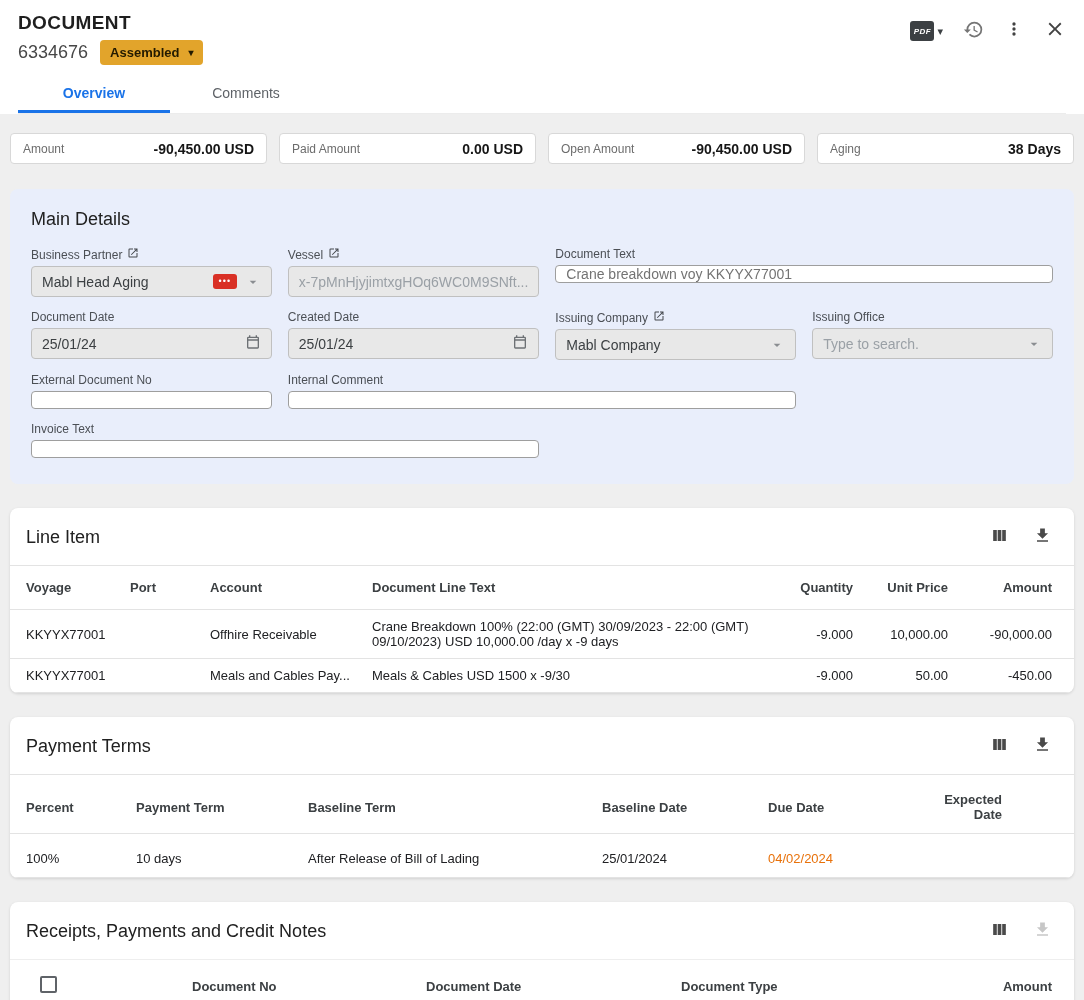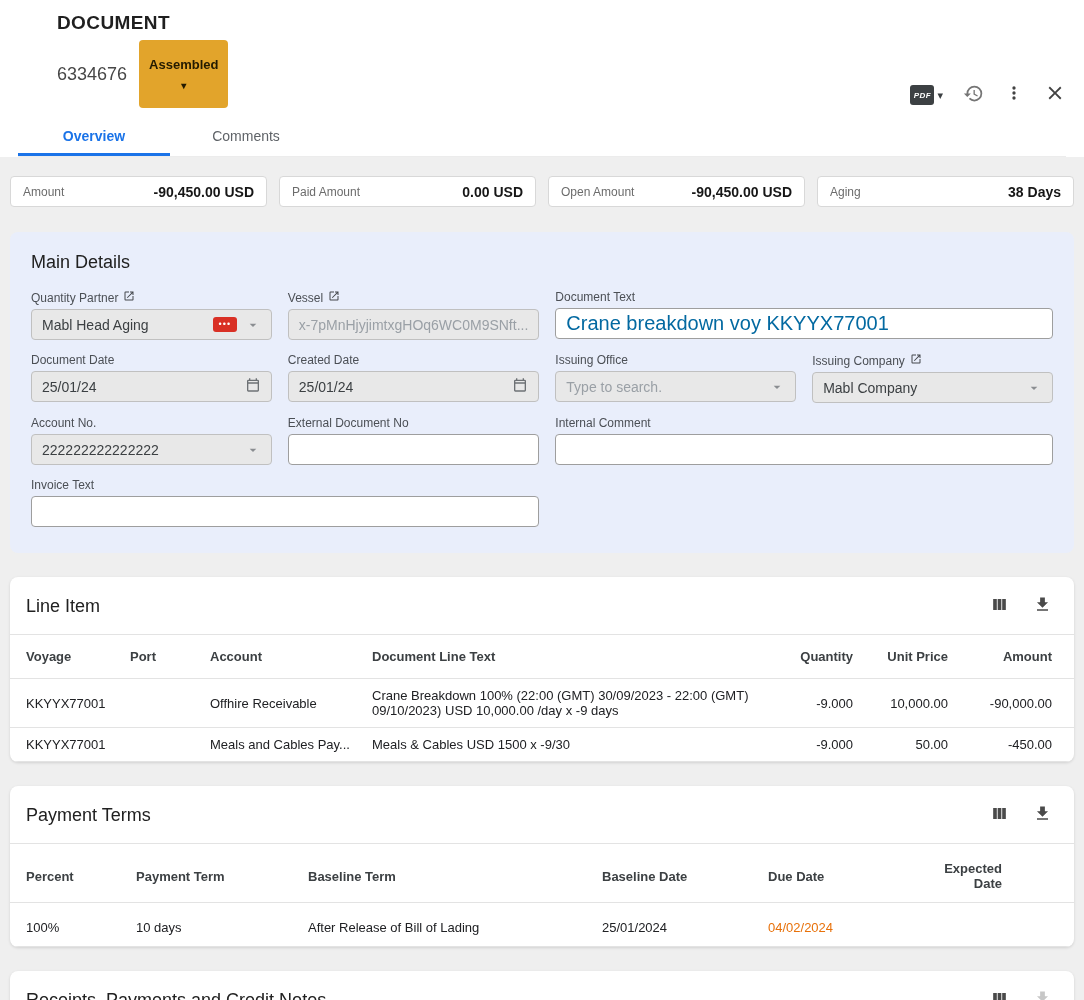--- a/index.html
+++ b/index.html
@@ -5,28 +5,28 @@
   * { margin:0; padding:0; box-sizing:border-box; }
   html,body { width:1084px; height:1000px; }
   body {
     background:#efefef;
     font-family:"Liberation Sans", sans-serif;
     color:#202124;
     overflow:hidden;
   }
   
   .topbar { background:#fff; padding:12px 18px 0 18px; }
-  .topbar-row1 { display:flex; justify-content:space-between; align-items:flex-end;margin-left:39px; }
+  .topbar-row1 { display:flex; justify-content:space-between; align-items:flex-start; }
   .page-title { font-size:19px; font-weight:700; letter-spacing:.4px; color:#1f1f1f; }
   .subrow { display:flex; align-items:center; gap:12px; margin-top:6px; }
   .doc-number { font-size:18px; color:#474747; }
   .status-badge {
     display:inline-flex; align-items:center; gap:9px;
     background:var(--badge-amber,#e2a42b); color:#231a00;
-    font-size:13px; font-weight:700; padding:17px 10px; border-radius:4px; cursor:pointer;flex-direction:column;
+    font-size:13px; font-weight:700; padding:5px 10px; border-radius:4px; cursor:pointer;
   }
   .status-badge .caret { font-size:10px; line-height:1; }
   .topbar-actions { display:flex; align-items:center; gap:20px; margin-top:6px; }
   .icon-btn { display:inline-flex; align-items:center; gap:3px; cursor:pointer; background:none; border:none; }
   .pdf-chip {
     width:24px; height:20px; background:#3c4043; border-radius:3px;
     color:#fff; font-size:8px; font-weight:700; display:flex; align-items:center; justify-content:center;
     letter-spacing:.5px;
     font-style:italic;
   }
@@ -51,22 +51,22 @@
   .span2 { grid-column: span 2; }
   .field-label { display:flex; align-items:center; gap:5px; font-size:12px; color:#4b4f55; margin-bottom:4px; }
   .inputbox {
     height:31px; border:1px solid #9e9e9e; border-radius:4px; background:#fff;
     display:flex; align-items:center; padding:0 10px; font-size:14px; color:#3c4043; gap:8px;
   }
   .inputbox.disabled { background:#e8e8e8; border-color:#c0c0c0; }
   .inputbox .grow { flex:1; white-space:nowrap; overflow:hidden; text-overflow:ellipsis; }
   .inputbox .muted { color:#9aa0a6; }
   .text-input {
-    width:100%; height:31px; border:1px solid #9e9e9e; border-radius:4px;
-    padding:0 10px; font-size:20px; font-family:inherit; color:#0369a1; background:#fff;
+    width:100%; height:18px; border:1px solid #9e9e9e; border-radius:4px;
+    padding:0 10px; font-size:14px; font-family:inherit; color:#737373; background:#fff;
   }
   .red-chip {
     background:var(--chip-red,#d93025); color:#fff; border-radius:3px;
     min-width:24px; height:15px; display:flex; align-items:center; justify-content:center;
     font-size:9px; letter-spacing:1px; line-height:1; cursor:pointer;
   }
   .chev { display:inline-flex; }
   
   .card { background:#fff; border-radius:8px; margin-top:24px; box-shadow:0 1px 3px rgba(0,0,0,.13); overflow:hidden; }
   .card-head { display:flex; justify-content:space-between; align-items:center; padding:18px 22px 16px 16px; }
@@ -159,21 +159,21 @@
       <span class="summary-value">38 Days</span>
     </div>
   </div>
 
   <section class="main-details">
     <h2 class="section-title">Main Details</h2>
     <div class="fields">
 
       <div class="field">
         <div class="field-label">
-          <span>Quantity Partner</span>
+          <span>Business Partner</span>
           <span>
             <svg width="12" height="12" viewBox="0 0 24 24">
                 <path fill="#44474c" d="M19 19H5V5h7V3H5a2 2 0 0 0-2 2v14a2 2 0 0 0 2 2h14c1.1 0 2-.9 2-2v-7h-2v7zM14 3v2h3.59l-9.83 9.83 1.41 1.41L19 6.41V10h2V3h-7z"></path>
               </svg>
           </span>
         </div>
         <div class="inputbox disabled">
           <span class="grow">Mabl Head Aging</span>
           <span class="red-chip">•••</span>
           <span class="chev">
@@ -228,64 +228,51 @@
           <span>
             <svg width="16" height="16" viewBox="0 0 24 24">
                 <path fill="#6d7175" d="M19 4h-1V2h-2v2H8V2H6v2H5a2 2 0 0 0-2 2v14a2 2 0 0 0 2 2h14a2 2 0 0 0 2-2V6a2 2 0 0 0-2-2zm0 16H5V10h14v10zM5 8V6h14v2H5z"></path>
               </svg>
           </span>
         </div>
       </div>
 
       <div class="field">
         <div class="field-label">
+          <span>Issuing Company</span>
+          <span>
+            <svg width="12" height="12" viewBox="0 0 24 24">
+                <path fill="#44474c" d="M19 19H5V5h7V3H5a2 2 0 0 0-2 2v14a2 2 0 0 0 2 2h14c1.1 0 2-.9 2-2v-7h-2v7zM14 3v2h3.59l-9.83 9.83 1.41 1.41L19 6.41V10h2V3h-7z"></path>
+              </svg>
+          </span>
+        </div>
+        <div class="inputbox disabled">
+          <span class="grow">Mabl Company</span>
+          <span class="chev">
+            <svg width="16" height="16" viewBox="0 0 24 24">
+                <path fill="#8a8d91" d="M7 10l5 5 5-5z"></path>
+              </svg>
+          </span>
+        </div>
+      </div>
+
+      <div class="field">
+        <div class="field-label">
           <span>Issuing Office</span>
         </div>
         <div class="inputbox disabled">
           <span class="grow muted">Type to search.</span>
           <span class="chev">
             <svg width="16" height="16" viewBox="0 0 24 24">
                 <path fill="#8a8d91" d="M7 10l5 5 5-5z"></path>
               </svg>
           </span>
         </div>
       </div>
 
-      <div class="field">
-        <div class="field-label">
-          <span>Issuing Company</span>
-          <span>
-            <svg width="12" height="12" viewBox="0 0 24 24">
-                <path fill="#44474c" d="M19 19H5V5h7V3H5a2 2 0 0 0-2 2v14a2 2 0 0 0 2 2h14c1.1 0 2-.9 2-2v-7h-2v7zM14 3v2h3.59l-9.83 9.83 1.41 1.41L19 6.41V10h2V3h-7z"></path>
-              </svg>
-          </span>
-        </div>
-        <div class="inputbox disabled">
-          <span class="grow">Mabl Company</span>
-          <span class="chev">
-            <svg width="16" height="16" viewBox="0 0 24 24">
-                <path fill="#8a8d91" d="M7 10l5 5 5-5z"></path>
-              </svg>
-          </span>
-        </div>
-      </div>
-
-      <div class="field">
-        <div class="field-label">
-          <span>Account No.</span>
-        </div>
-        <div class="inputbox disabled">
-          <span class="grow">222222222222222</span>
-          <span class="chev">
-            <svg width="16" height="16" viewBox="0 0 24 24">
-                <path fill="#8a8d91" d="M7 10l5 5 5-5z"></path>
-              </svg>
-          </span>
-        </div>
-      </div>
 
       <div class="field">
         <div class="field-label">
           <span>External Document No</span>
         </div>
         <input class="text-input" value="" style="">
       </div>
 
       <div class="field span2">
         <div class="field-label">

